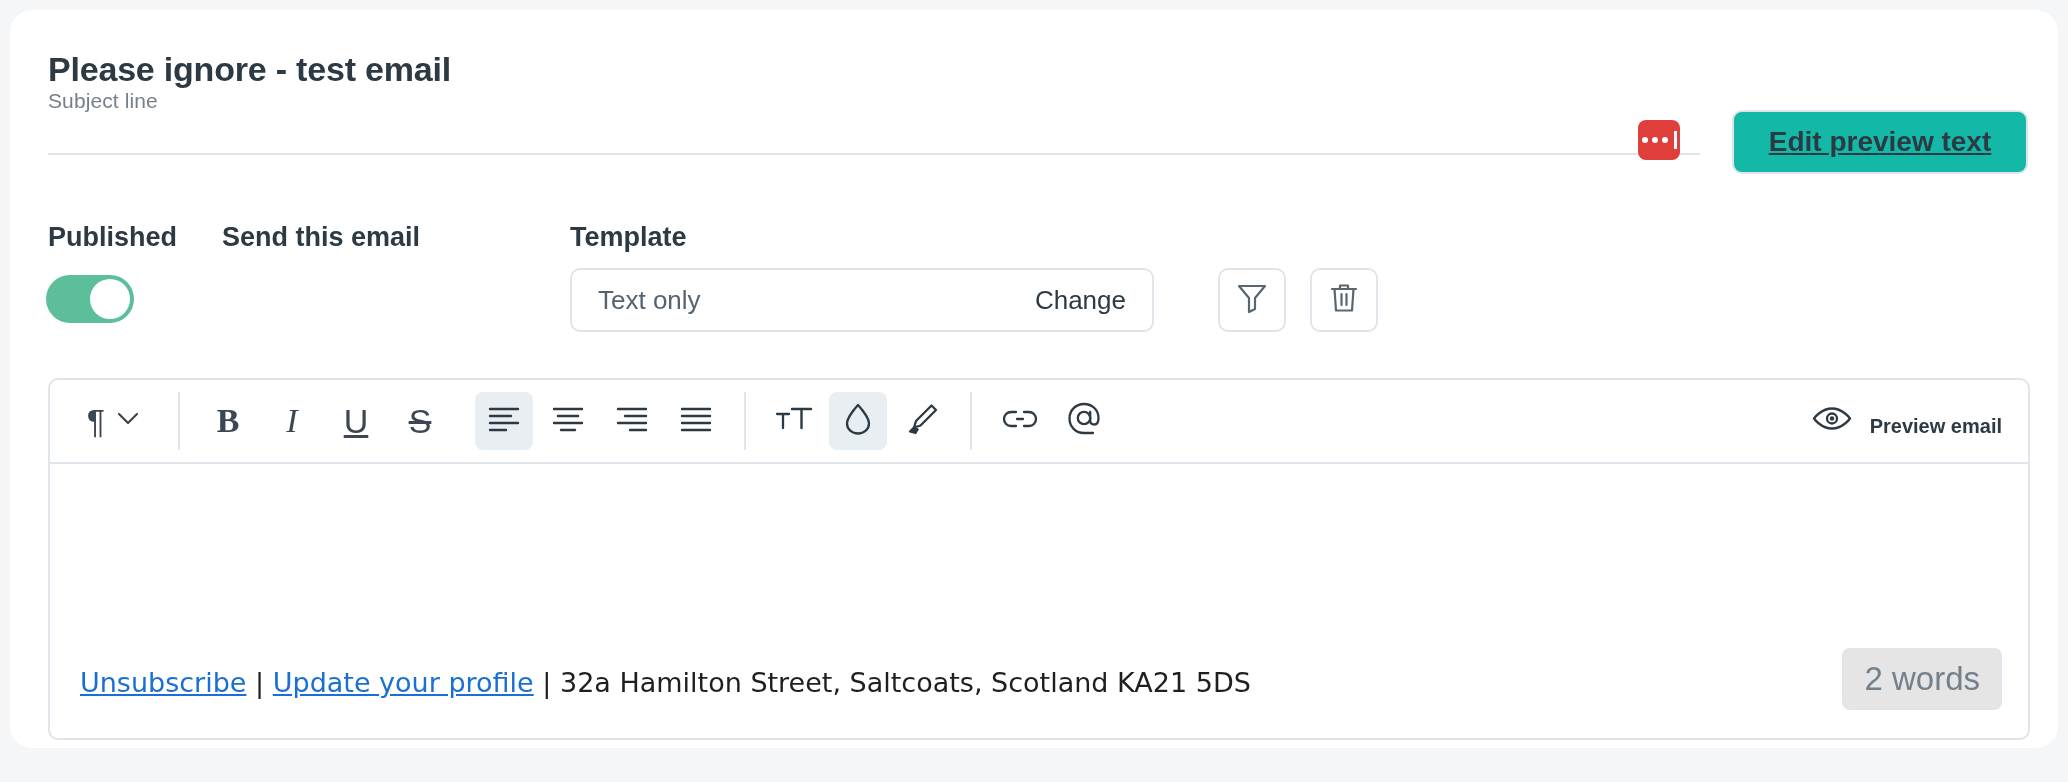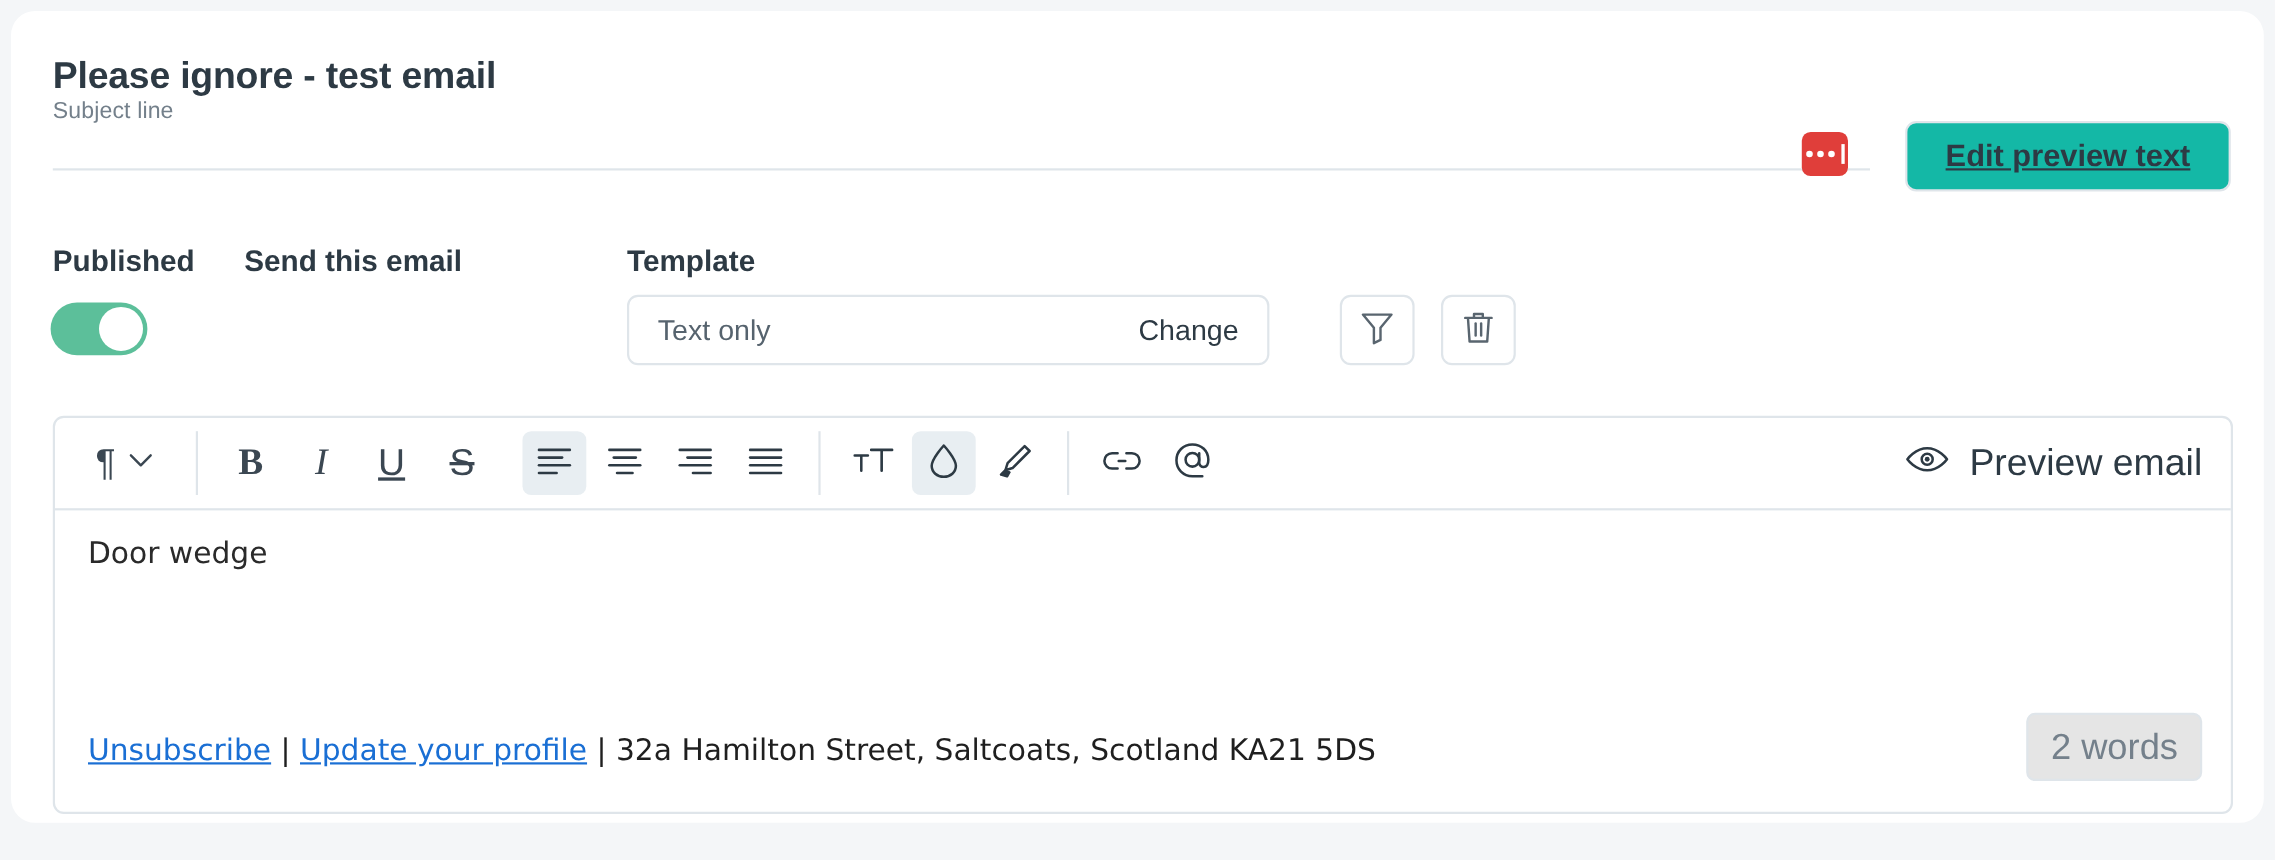--- a/index.html
+++ b/index.html
@@ -167,23 +167,24 @@
   }
   .tb-text { font-size: 34px; line-height: 1; }
   .tb-text.bold { font-weight: bold; font-family: "Liberation Serif", serif; }
   .tb-text.italic { font-style: italic; font-family: "Liberation Serif", serif; }
   .tb-text.under { text-decoration: underline; }
   .tb-text.strike { text-decoration: line-through; }
 
   #preview-email-btn {
     position: absolute;
     right: 26px; top: 50%; transform: translateY(-50%);
-    display: flex; align-items: flex-start; gap: 18px;
-    font-size: 34px; color: #2d3a44;
-    cursor: pointer;
+    display: flex; align-items: flex-end; gap: 18px;
+    font-size: 20px; color: #2d3a44;
+    cursor: pointer;
+    font-weight: bold;
   }
 
   #body-area {
     position: relative;
     height: 274px;
     padding: 24px 30px;
     font-family: "DejaVu Sans", sans-serif;
   }
   #body-text {
     font-size: 27px; color: #2a2a2a;
@@ -392,21 +393,20 @@
             <circle cx="20" cy="14" r="5" stroke="#2d3a44" stroke-width="2.3"></circle>
             <circle cx="20" cy="14" r="2.2" fill="#2d3a44"></circle>
           </svg>
         </span>
         <span>Preview email</span>
       </div>
 
     </div>
 
     <div id="body-area">
-      <div id="body-text">Door wedge</div>
 
       <div id="footer-line">
         <a href="#">Unsubscribe</a><span class="sep-pipe"> | </span><a href="#">Update your profile</a><span class="sep-pipe"> | </span><span>32a Hamilton Street, Saltcoats, Scotland KA21 5DS</span>
       </div>
 
       <div id="word-count">2 words</div>
     </div>
 
   </div>
 

